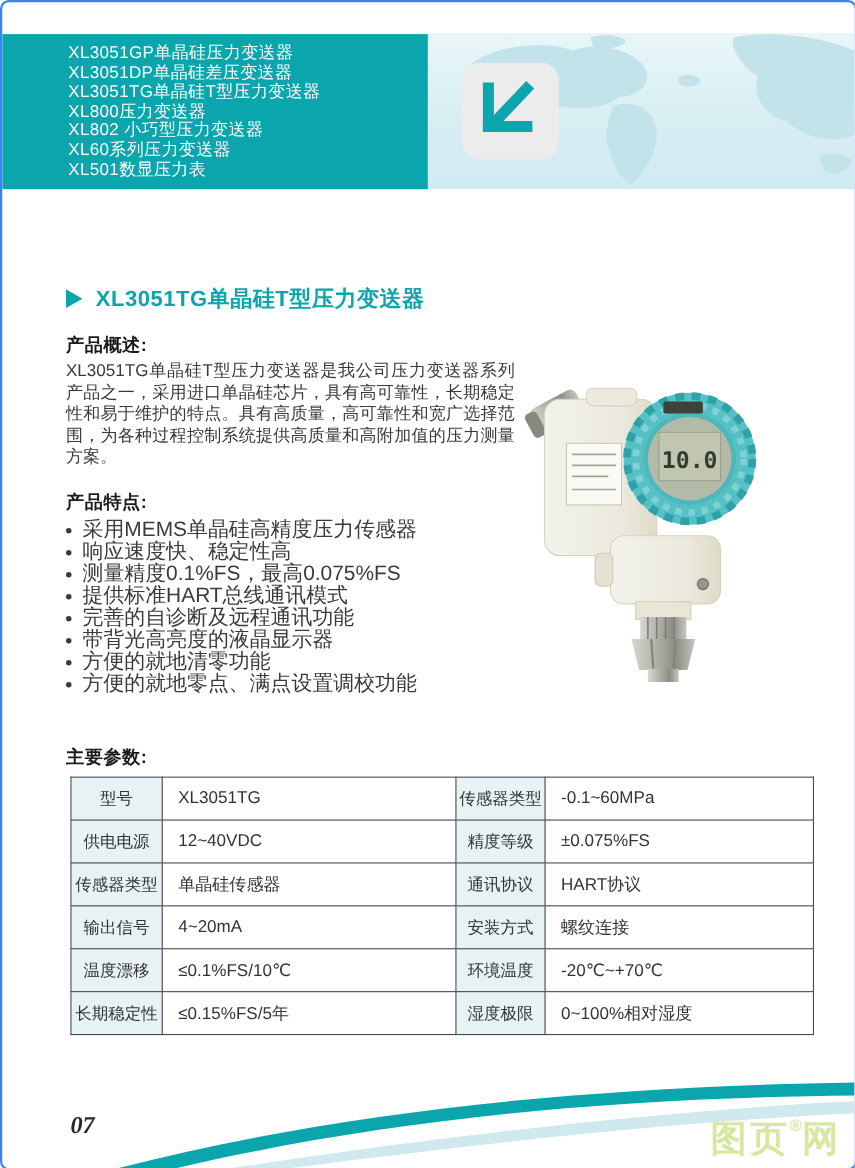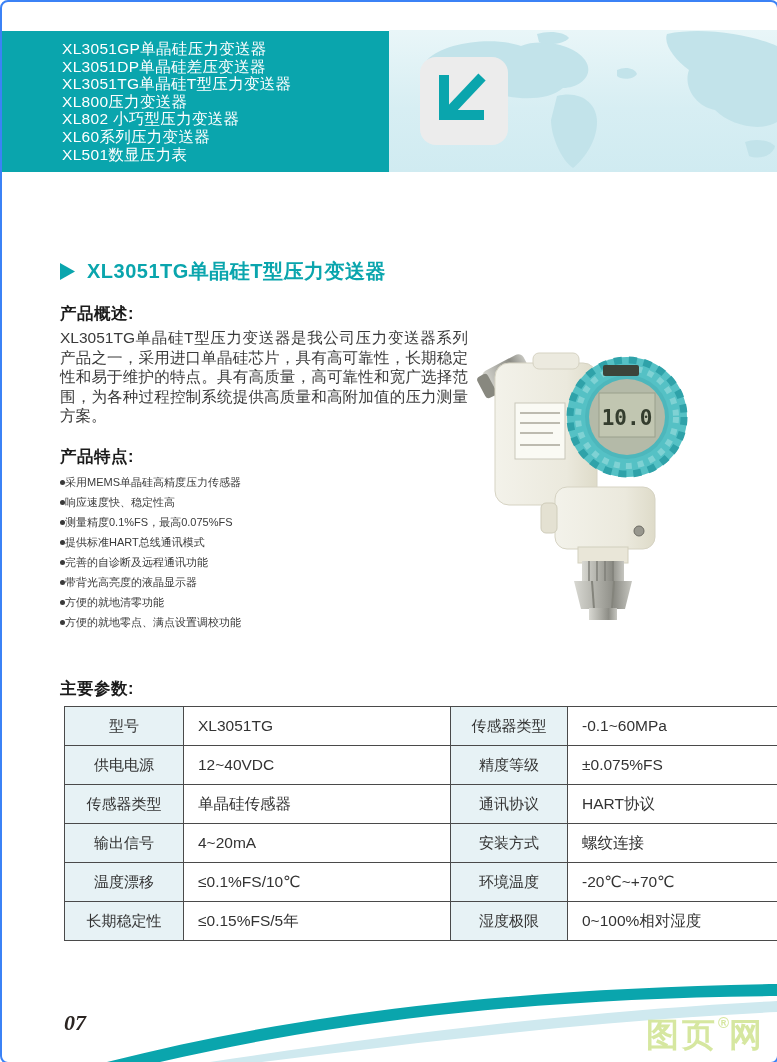--- a/index.html
+++ b/index.html
@@ -41,39 +41,39 @@
   .params-heading{top:676px;}
   .overview-text{
     position:absolute;left:58px;top:326px;width:408px;margin:0;
     font-size:15.5px;line-height:19.5px;text-align:justify;color:#3a3a3a;
   }
   
   .features{
     position:absolute;left:58px;top:470px;width:420px;margin:0;padding:0;list-style:none;
   }
   .features li{
-    display:flex;align-items:flex-start;gap:0;
-    font-size:11px;line-height:20px;color:#3a3a3a;
+    display:flex;align-items:flex-start;gap:10px;
+    font-size:19px;line-height:20px;color:#3a3a3a;
   }
   .features .dot{
     flex:0 0 auto;width:5px;height:5px;border-radius:50%;background:#3a3a3a;margin-top:8px;
   }
   
   .product-photo{position:absolute;left:473px;top:343px;width:256px;height:278px;}
   
   .params-table{
     position:absolute;left:62px;top:704px;width:635px;
     border-collapse:collapse;table-layout:fixed;
     font-size:15.5px;color:#333333;
   }
   .params-table td{
     border:1px solid #4a4a4a;height:38px;padding:0 0 0 14px;
   }
   .params-table td.lbl{
-    background:#e7f2f5;text-align:center;padding:0 20px;font-size:15px;
+    background:#e7f2f5;text-align:center;padding:0 2px;font-size:15px;
   }
   .c1{width:78px;}.c2{width:252px;}.c3{width:76px;}.c4{width:229px;}
   
   .footer-swoosh{position:absolute;left:0;top:0;width:775px;height:1060px;pointer-events:none;}
   .page-number{
     position:absolute;left:62px;top:1008px;
     font-family:"Liberation Serif","DejaVu Serif",serif;
     font-style:italic;font-weight:bold;font-size:22px;color:#2b2522;
   }
   .watermark{

